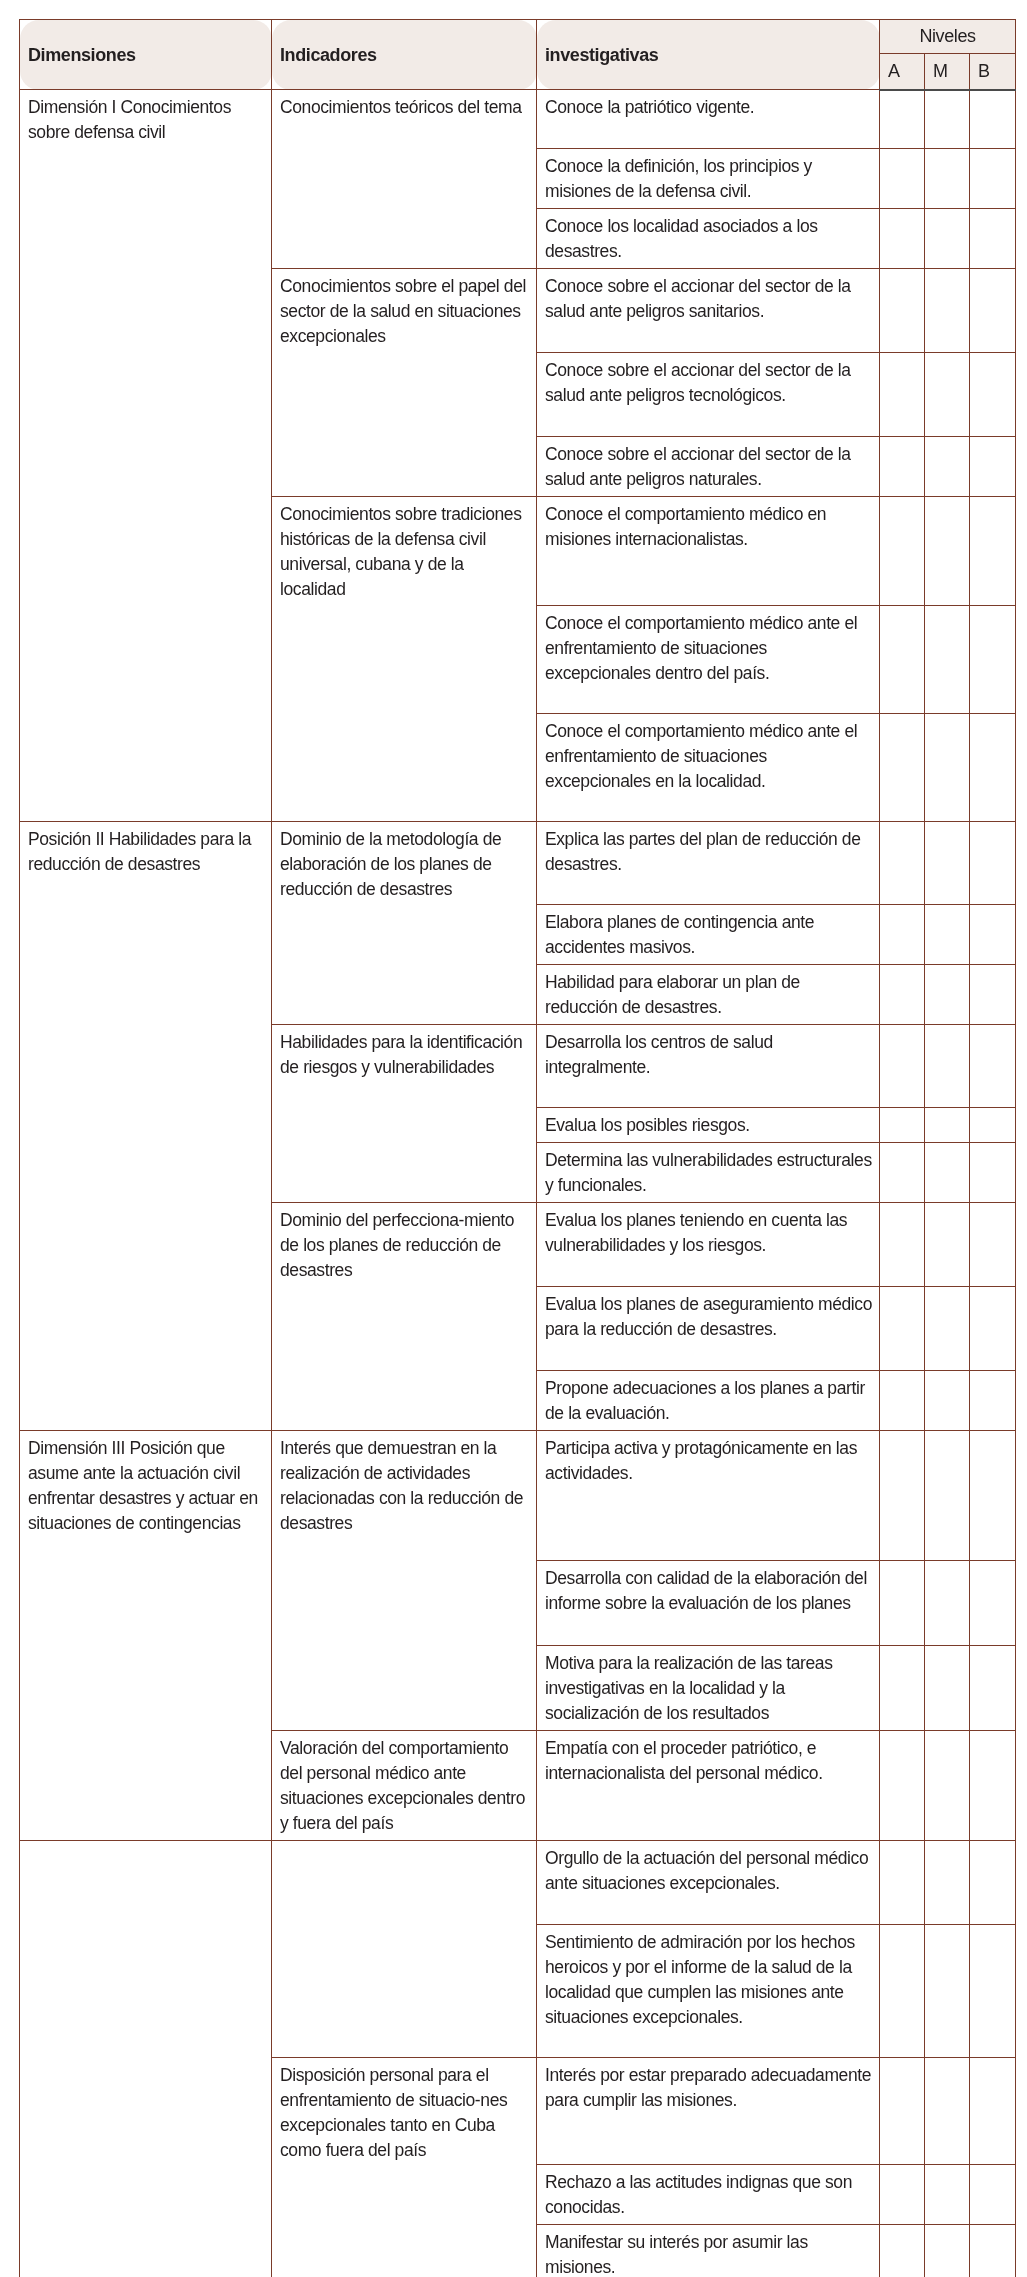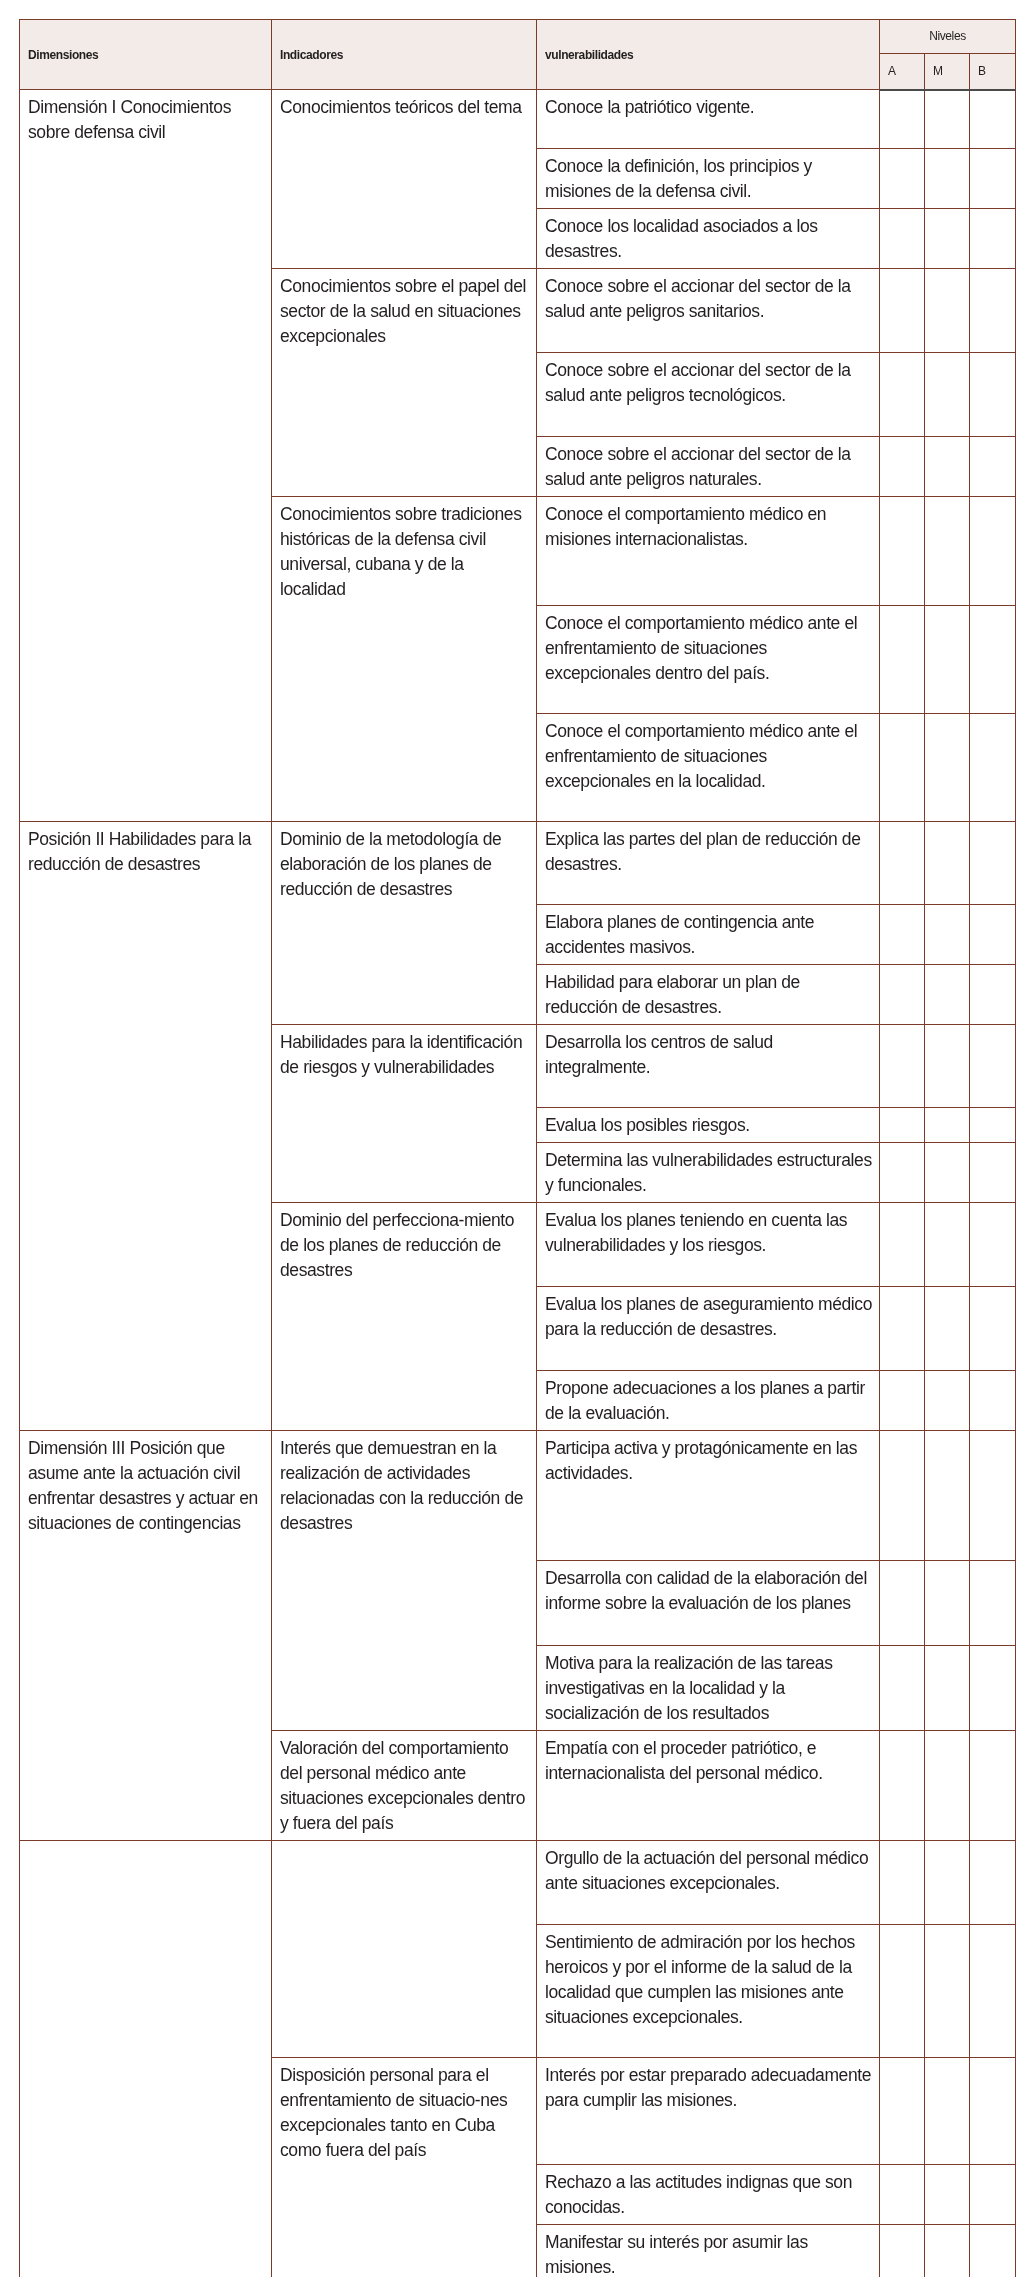--- a/index.html
+++ b/index.html
@@ -1,23 +1,23 @@
 <!DOCTYPE html>
 <html><head>
 <meta charset="utf-8">
 <style>
   html, body { margin: 0; padding: 0; background: #ffffff; }
   body { width: 1027px; height: 2277px; position: relative; font-family: "Liberation Sans", sans-serif; color: #231f20; }
   .tbl { position: absolute; left: 19px; top: 19px; width: 996px; }
   table { border-collapse: collapse; width: 996px; table-layout: fixed; }
   td, th { border: 1.5px solid #7a3b2a; vertical-align: top; padding: 5px 7px 4px 8px; font-size: 17.5px; line-height: 25px; letter-spacing: -0.4px; text-align: left; font-weight: normal; }
-  th { background: #f2ebe7; font-weight: bold; vertical-align: middle; font-size: 12px; }
+  th { background: #f2ebe7; font-weight: bold; vertical-align: middle; font-size: 18px; }
   th.lvl { text-align: center; font-weight: normal; padding: 2px 0; height: 26px; }
   th.sub { text-align: left; font-weight: normal; padding: 2px 0 2px 8px; height: 28px; }
-  th.hdr { height: 60px; }
+  th.hdr { height: 60px; border-radius: 19px; }
   tr.head-bottom th { border-bottom: 2.5px solid #4a4a4a; }
   td.lv { padding: 0; }
   .dimcell, .indcell { border-bottom-color: #7a3b2a; }
 </style>
 </head>
 <body>
 
 <div class="tbl">
 <table>
   <colgroup>
@@ -25,21 +25,21 @@
     <col style="width:265px">
     <col style="width:343px">
     <col style="width:45px">
     <col style="width:45px">
     <col style="width:46px">
   </colgroup>
   <thead>
     <tr>
       <th rowspan="2" class="hdr">Dimensiones</th>
       <th rowspan="2" class="hdr">Indicadores</th>
-      <th rowspan="2" class="hdr">vulnerabilidades</th>
+      <th rowspan="2" class="hdr">investigativas</th>
       <th colspan="3" class="lvl">Niveles</th>
     </tr>
     <tr class="head-bottom">
       <th class="sub">A</th>
       <th class="sub">M</th>
       <th class="sub">B</th>
     </tr>
   </thead>
   <tbody>
 

